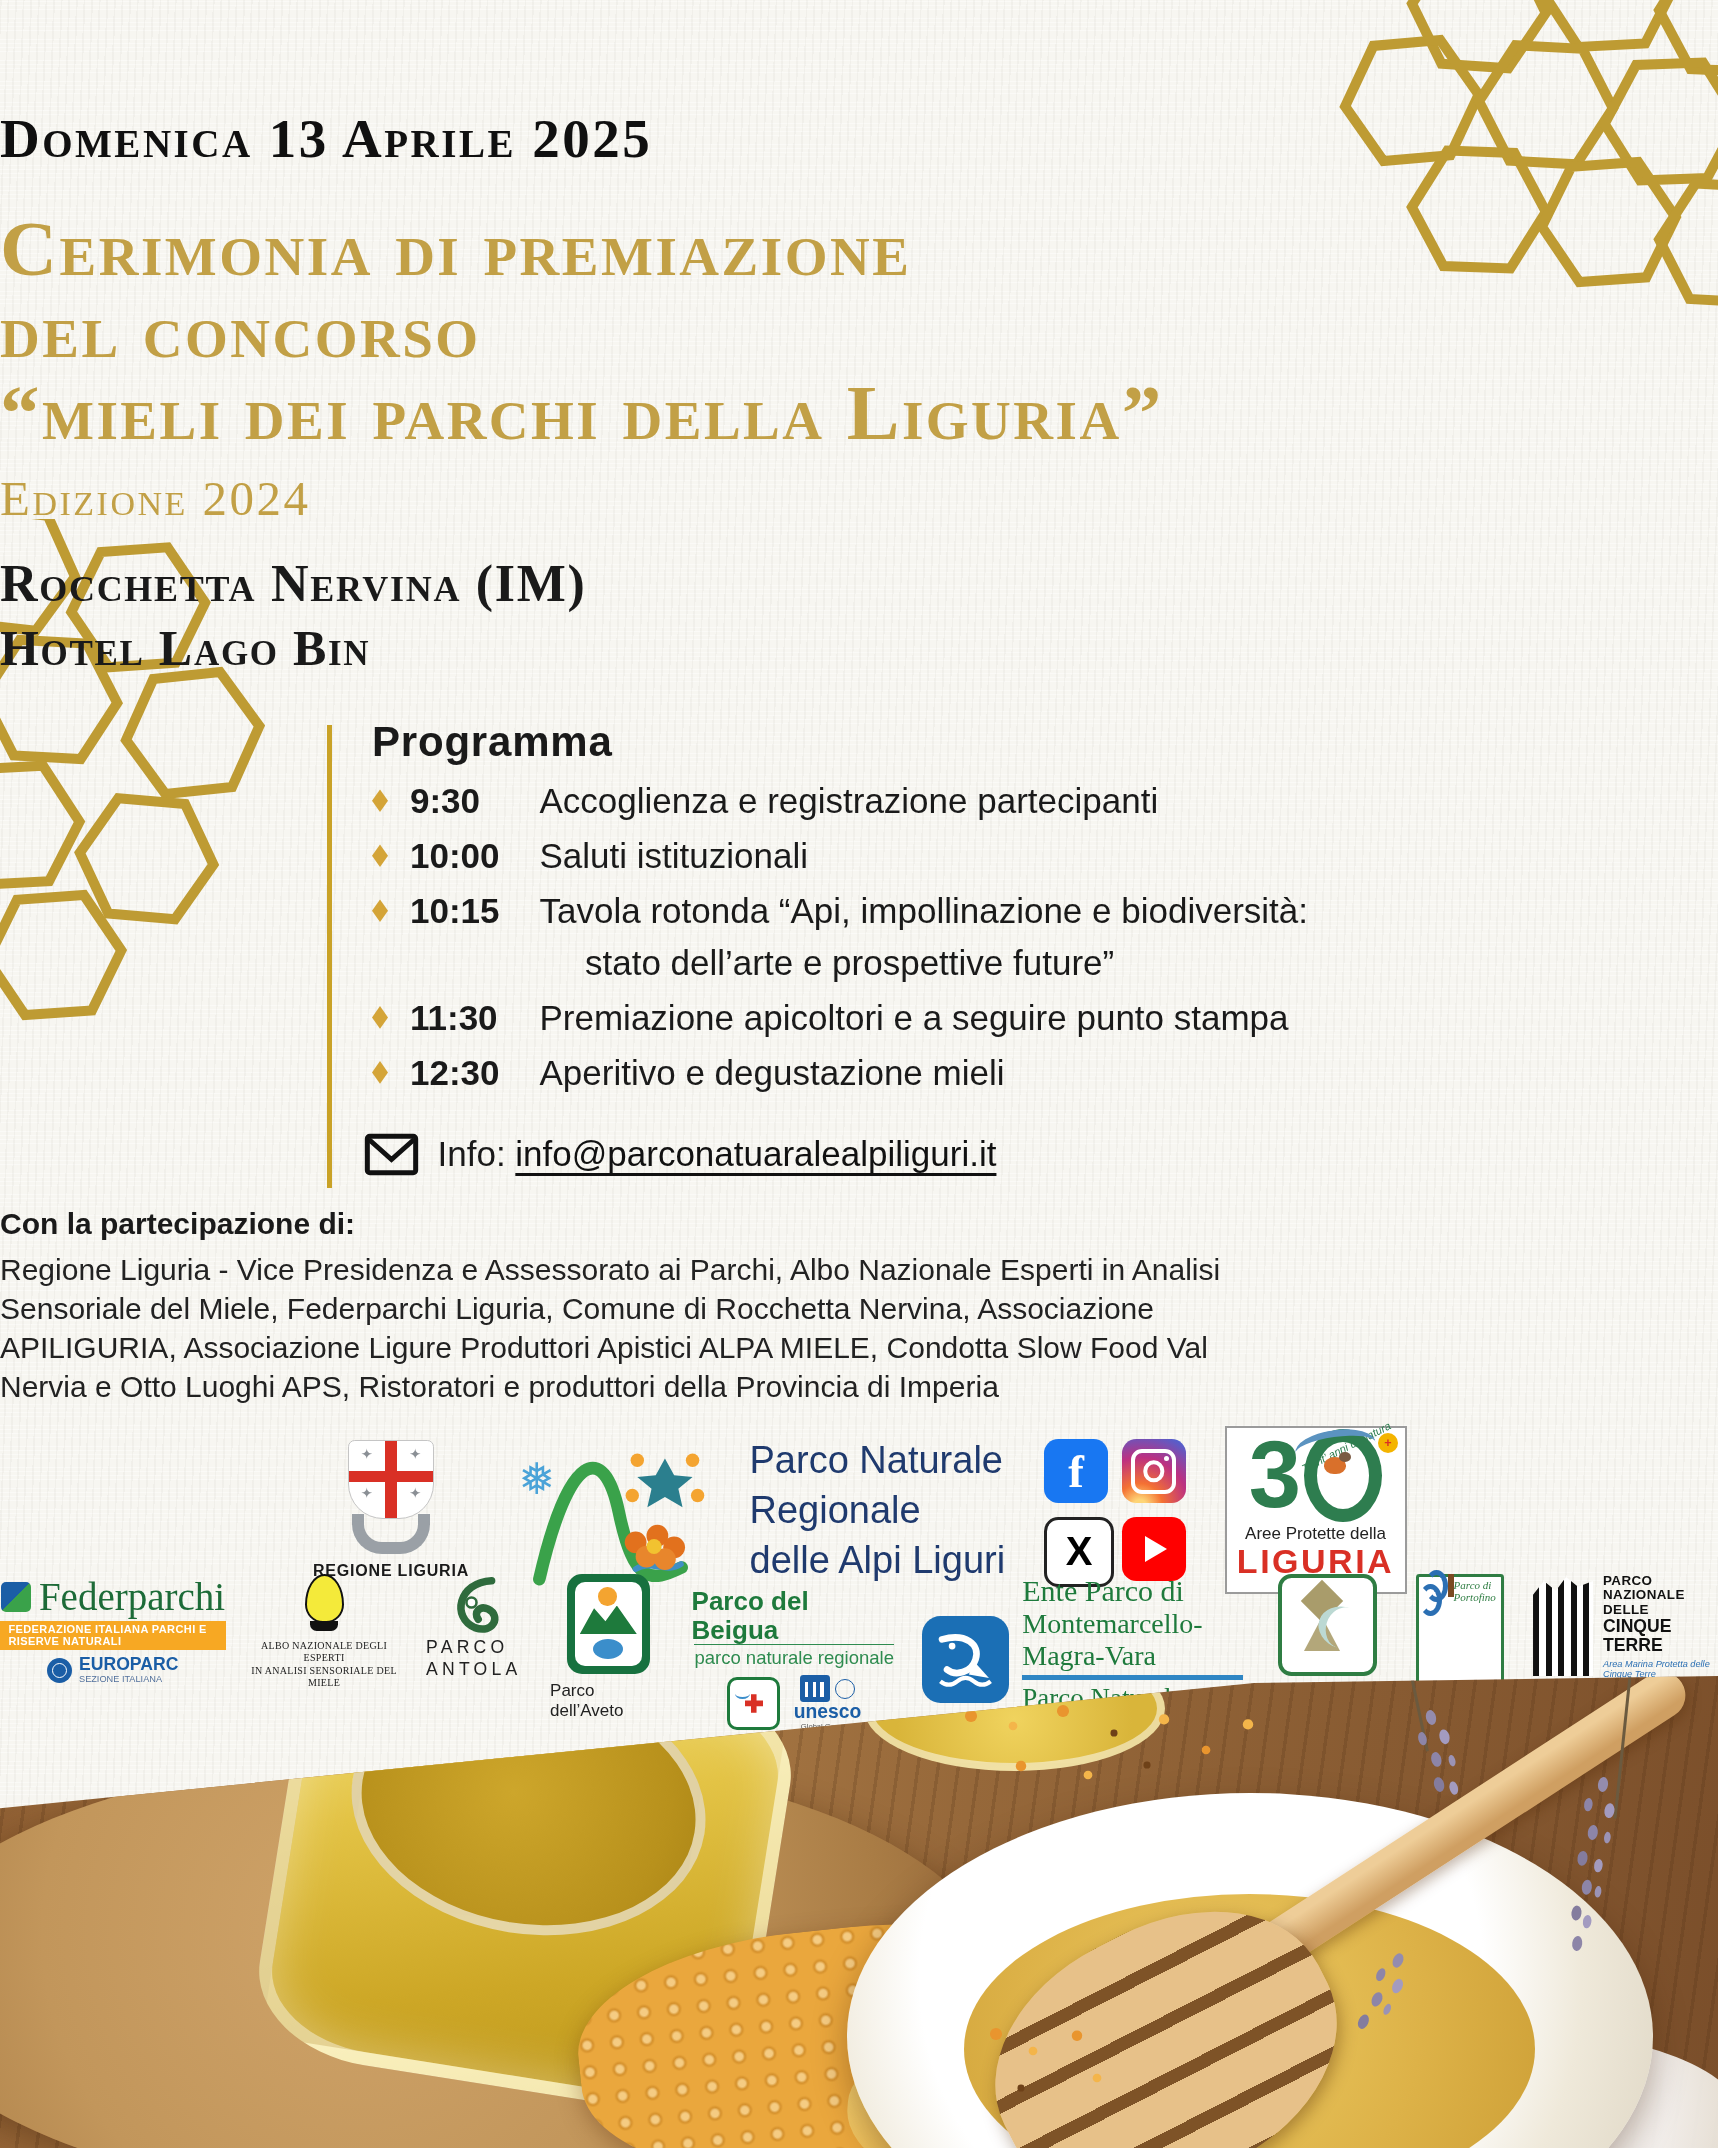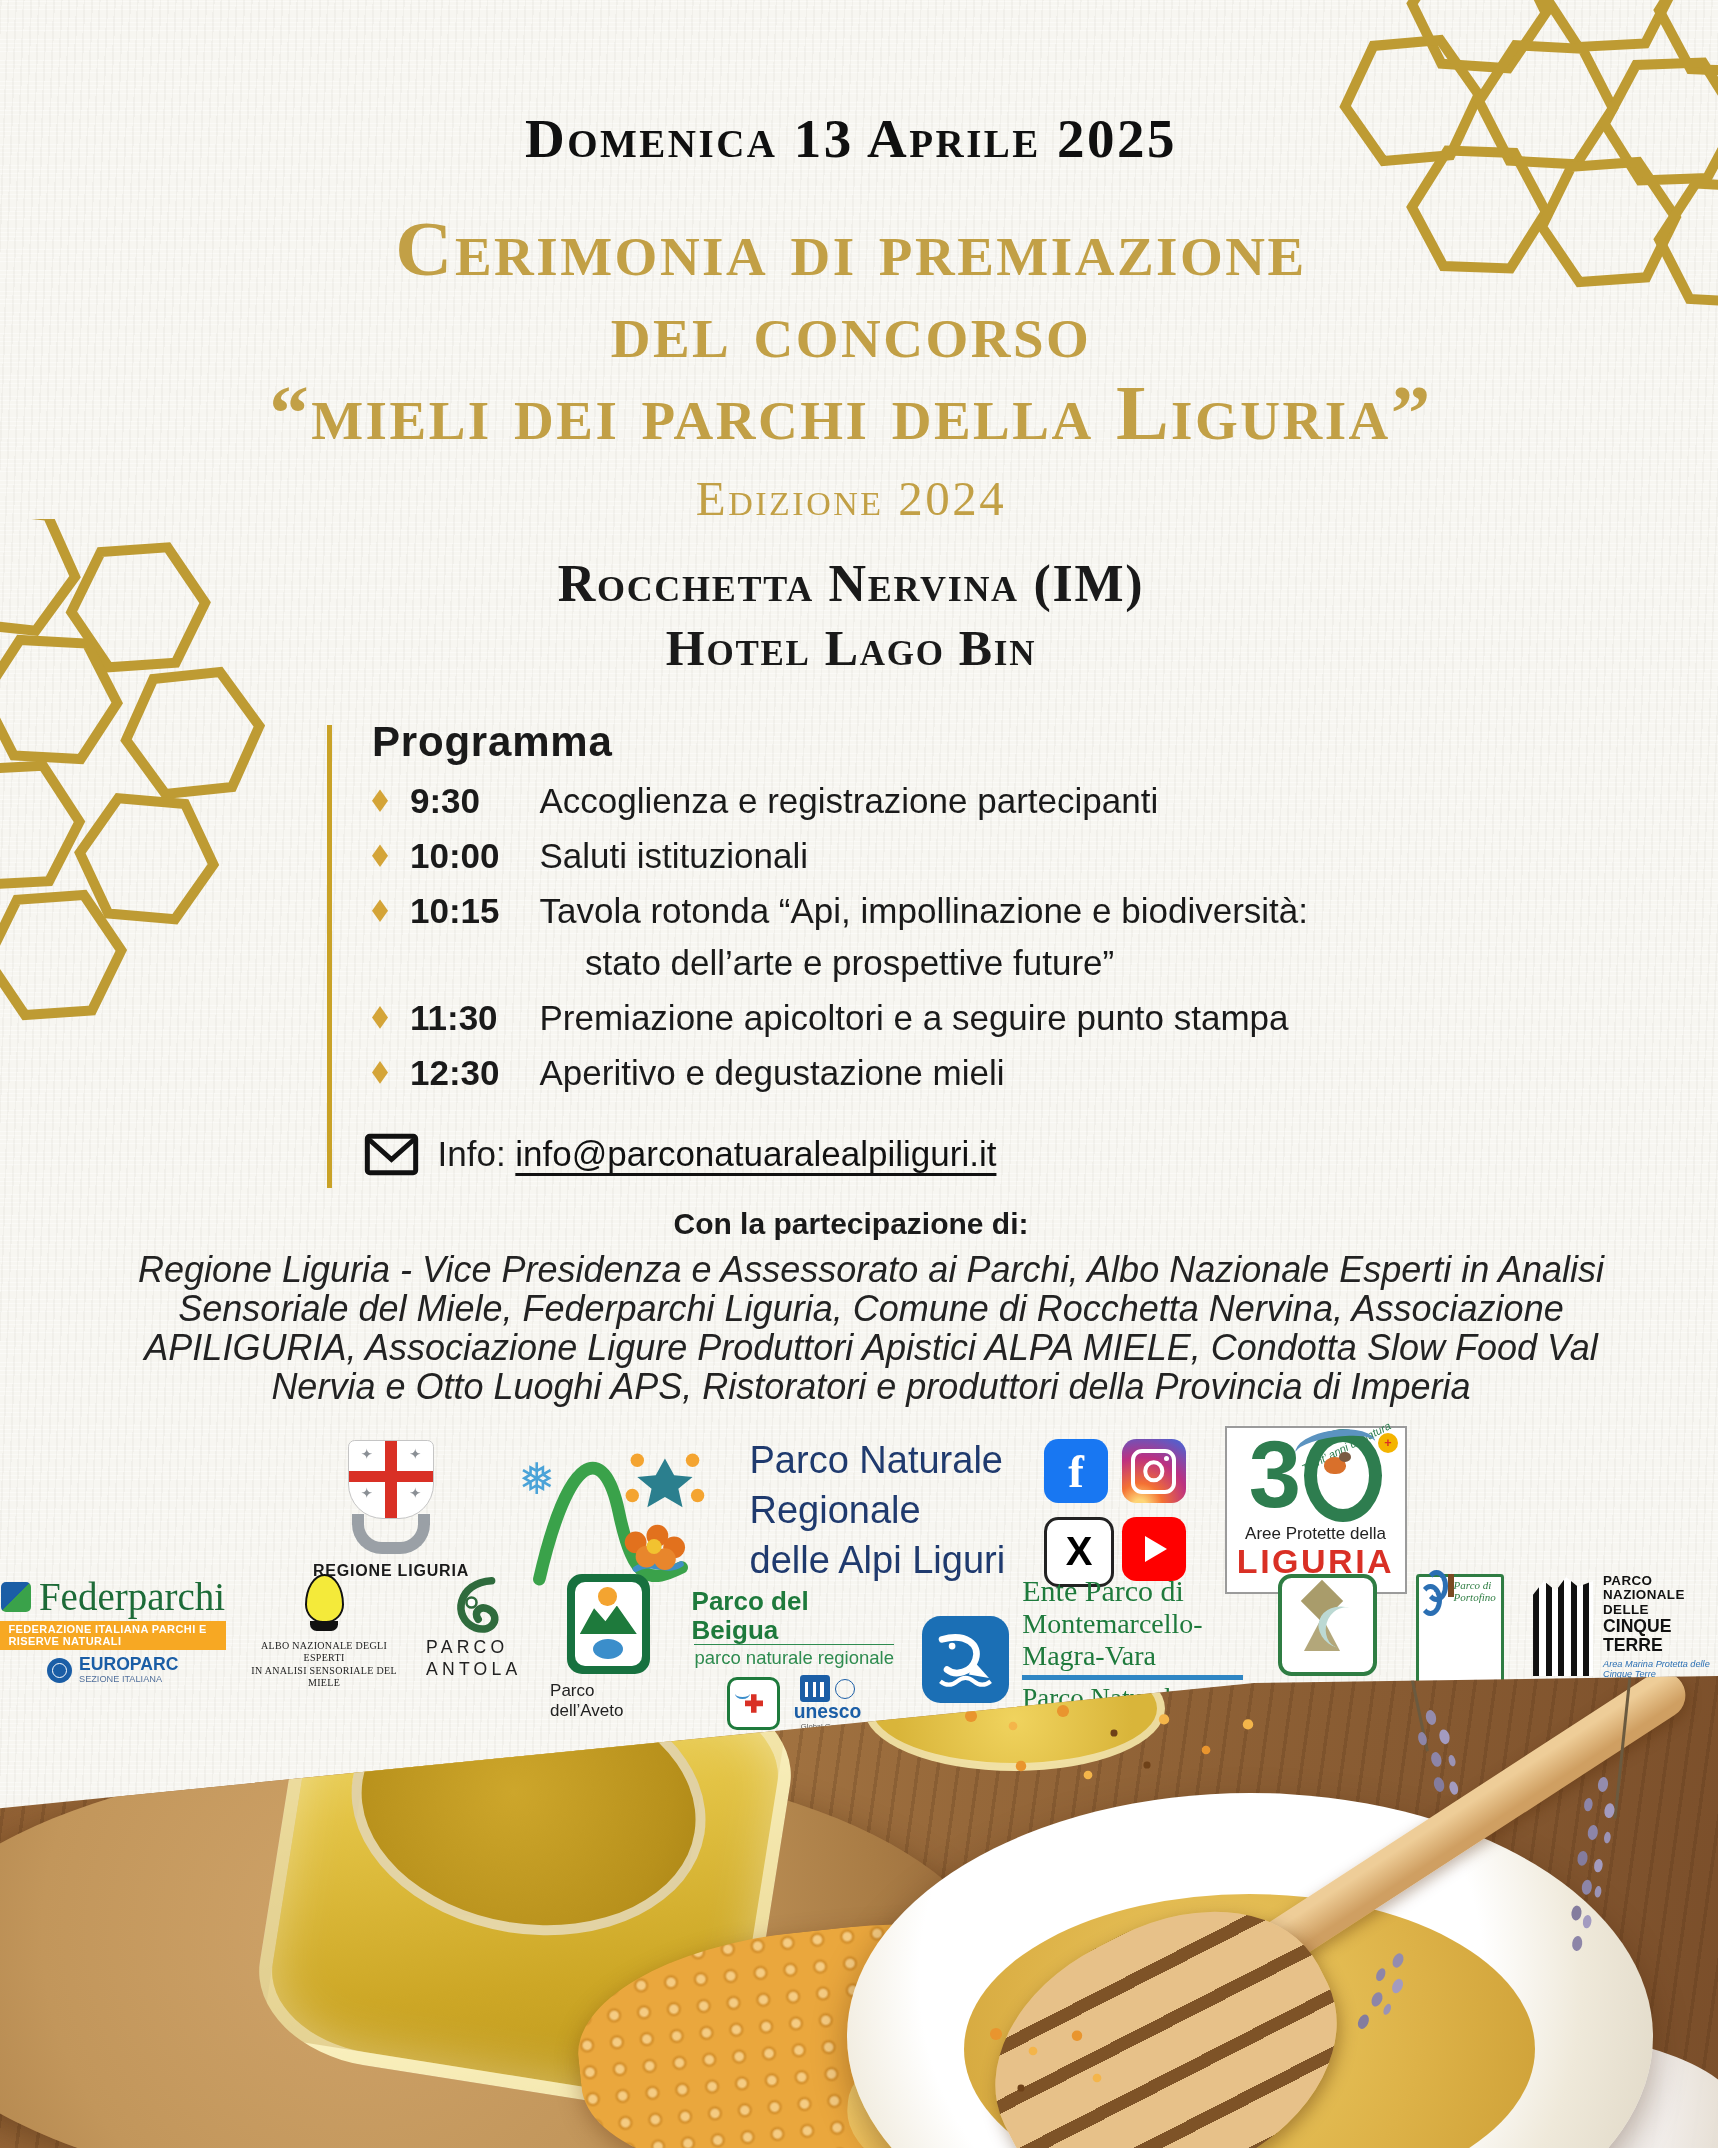--- a/index.html
+++ b/index.html
@@ -3,21 +3,21 @@
 <meta charset="utf-8">
 <style>
   html,body{margin:0;padding:0;}
   body{width:1718px;height:2148px;overflow:hidden;}
   .poster{position:relative;width:1718px;height:2148px;
     background-color:#f7f6f1;
     background-image:
       repeating-linear-gradient(92deg, rgba(120,114,100,0.05) 0 1.7px, transparent 1.7px 7.6px),
       repeating-linear-gradient(0deg, rgba(255,255,255,0.45) 0 0.8px, transparent 0.8px 4.2px);
     font-family:"Liberation Sans", sans-serif;color:#1a1a1a;}
-  .center{left:0;right:16px;text-align:center;position:absolute;}
+  .center{left:0;right:16px;text-align:left;position:absolute;}
 
   
   .date{top:107px;font-family:"Liberation Serif",serif;font-variant:small-caps;
     font-weight:700;font-size:55px;letter-spacing:2.5px;color:#101010;}
   .gold-title{top:208px;font-family:"Liberation Serif",serif;font-variant:small-caps;
     font-weight:700;font-size:79px;line-height:82px;color:#c2a046;letter-spacing:2.5px;}
   .edition{top:470px;font-family:"Liberation Serif",serif;font-variant:small-caps;
     font-weight:400;font-size:49px;letter-spacing:2.5px;color:#c2a046;}
   .loc1{top:554px;font-family:"Liberation Serif",serif;font-variant:small-caps;
     font-weight:700;font-size:52px;letter-spacing:1.7px;}
@@ -38,21 +38,21 @@
   .ptime{width:111px;flex:none;font-weight:700;font-size:35px;}
   .ptext{font-size:35px;margin-left:18.5px;}
   .prow2{margin:11.7px 0 0 258px;font-size:35px;}
   .inforow{display:flex;align-items:center;margin:39px 0 0 37px;}
   .env{flex:none;margin-right:18.5px;}
   .infotext{font-size:35px;}
   .email{text-decoration:underline;text-underline-offset:6.7px;text-decoration-thickness:2.5px;color:#111;}
 
   
   .part-head{top:1207px;font-size:30px;font-weight:800;}
-  .part-lines{top:1250px;font-size:36px;font-style:italic;line-height:39px;color:#222;padding-left:40px;}
+  .part-lines{top:1250px;font-size:30px;line-height:39px;color:#222;}
 
   
   .partners1{position:absolute;top:1426px;left:0;right:0;display:flex;
     justify-content:center;align-items:center;gap:39px;}
   .regione{display:flex;flex-direction:column;align-items:center;width:159px;}
   .shield{position:relative;width:84px;height:77px;background:#fff;border:1.7px solid #c5c5c5;
     border-radius:6.7px 6.7px 35px 35px;overflow:hidden;}
   .shield .vbar{position:absolute;left:36px;top:0;width:11.7px;height:100%;background:#d93025;}
   .shield .hbar{position:absolute;top:30px;left:0;height:11.7px;width:100%;background:#d93025;}
   .shield .st{position:absolute;font-size:14.3px;color:#8a8f95;}

